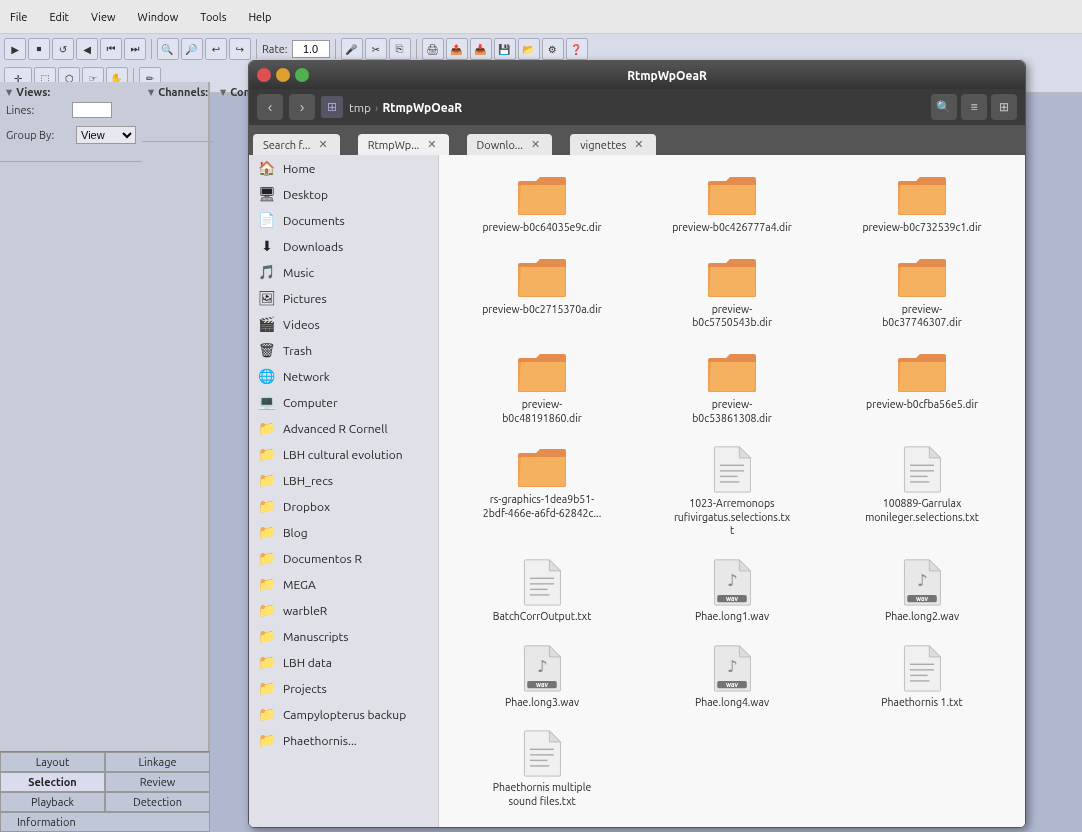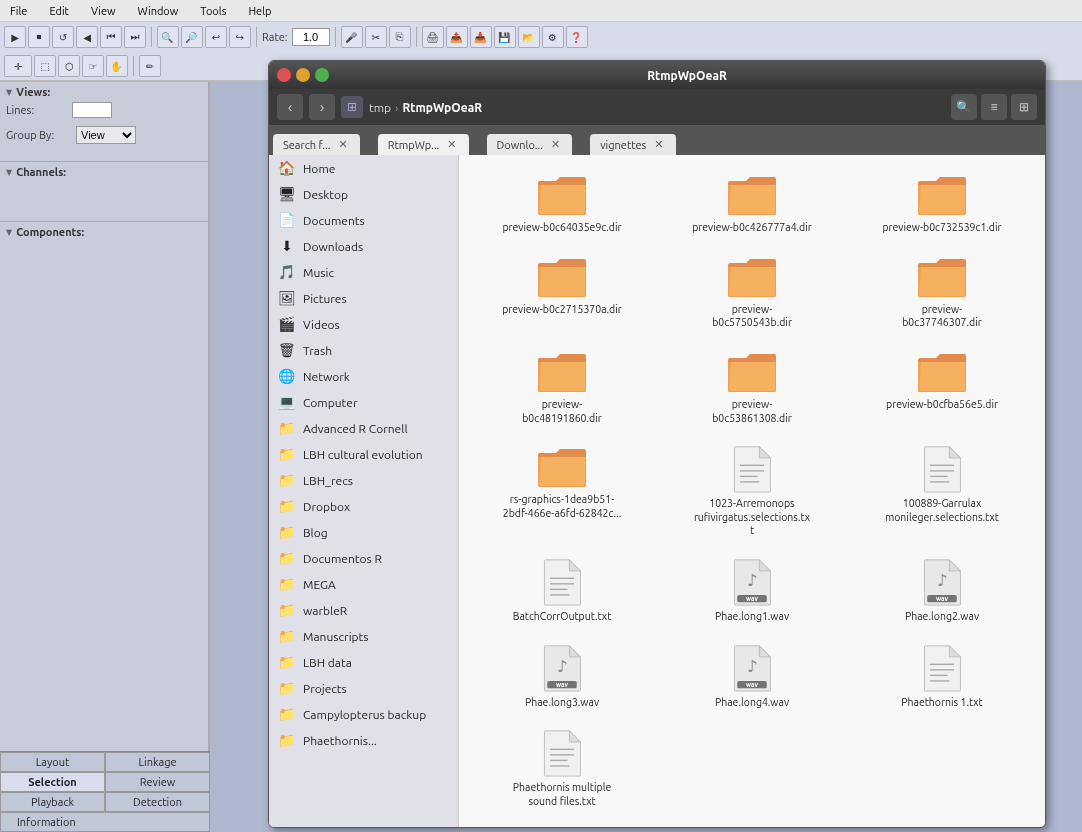--- a/index.html
+++ b/index.html
@@ -9,21 +9,21 @@
       background: #b0b8d0;
       width: 1082px;
       height: 832px;
       overflow: hidden;
       position: relative;
     }
 
     
     .menubar {
       background: #e8e8e8;
-      height: 22px;
+      height: 34px;
       display: flex;
       align-items: center;
       padding: 0 4px;
       border-bottom: 1px solid #ccc;
       gap: 10px;
     }
     .menubar-item {
       font-size: 11px;
       cursor: pointer;
       padding: 2px 6px;
@@ -83,21 +83,20 @@
     
     .left-panel {
       position: absolute;
       top: 82px;
       left: 0;
       width: 210px;
       bottom: 0;
       background: #c8ccd8;
       border-right: 2px solid #aaa;
       display: flex;
-      flex-direction: column;
     }
     .panel-section-title {
       font-size: 11px;
       font-weight: bold;
       color: #333;
       margin-bottom: 4px;
       display: flex;
       align-items: center;
       gap: 4px;
     }
@@ -187,21 +186,20 @@
       left: 248px;
       width: 778px;
       height: 768px;
       background: #f0f0f0;
       border: 1px solid #555;
       border-radius: 6px;
       overflow: hidden;
       display: flex;
       flex-direction: column;
       box-shadow: 3px 3px 8px rgba(0,0,0,0.4);
-      margin-left: 20px;
     }
 
     .fm-titlebar {
       background: linear-gradient(to bottom, #555, #333);
       height: 28px;
       display: flex;
       align-items: center;
       padding: 0 8px;
       color: #fff;
       font-size: 12px;

